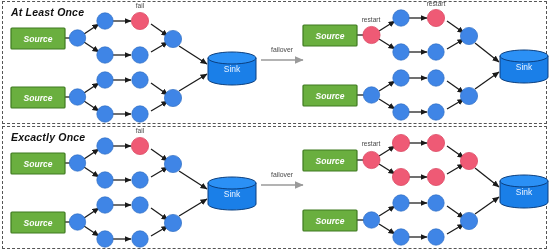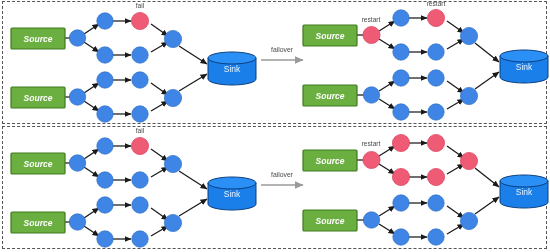--- a/index.html
+++ b/index.html
@@ -30,20 +30,21 @@
   .fo-line{stroke:#9a9a9a;stroke-width:1.6;fill:none;marker-end:url(#arrowgry);}
   .fo-label{fill:#4a4a4a;font-size:6.8px;text-anchor:middle;
             font-family:"Liberation Sans",sans-serif;}
 </style>
 </head>
 <body>
 
 <div id="stage">
 
   <div class="panel" id="panel-top">
+    <div class="panel-title">At Least Once</div>
 
     <svg class="canvas" viewBox="0 0 545 121">
       <defs>
         <marker id="arrowblk" markerWidth="6" markerHeight="6" refX="5.2" refY="2.4" orient="auto" markerUnits="strokeWidth">
           <path d="M0,0 L5.6,2.4 L0,4.8 z" fill="#1a1a1a"></path>
         </marker>
         <marker id="arrowgry" markerWidth="6" markerHeight="6" refX="5.2" refY="2.4" orient="auto" markerUnits="strokeWidth">
           <path d="M0,0 L5.6,2.4 L0,4.8 z" fill="#9a9a9a"></path>
         </marker>
       </defs>
@@ -150,20 +151,21 @@
 
       <g>
         <path class="sink-body" d="M497,54 L497,75 a24,6 0 0,0 48,0 L545,54 z"></path>
         <ellipse class="sink-top" cx="521" cy="54" rx="24" ry="6"></ellipse>
         <text class="sink-label" x="521" y="66">Sink</text>
       </g>
     </svg>
   </div>
 
   <div class="panel" id="panel-bottom">
+    <div class="panel-title">Excactly Once</div>
 
     <svg class="canvas" viewBox="0 0 545 121">
 
       <g>
         <path class="edge" d="M62,36 L74,36"></path>
         <path class="edge" d="M81,32 L96,22"></path>
         <path class="edge" d="M81,40 L96,50"></path>
         <path class="edge" d="M110,19 L128,19"></path>
         <path class="edge" d="M110,53 L128,53"></path>
         <path class="edge" d="M148,22 L165,34"></path>

